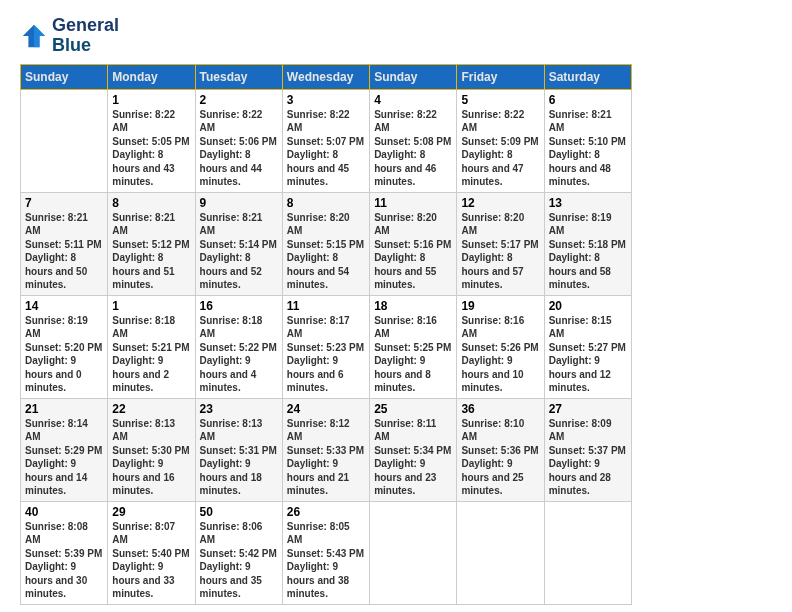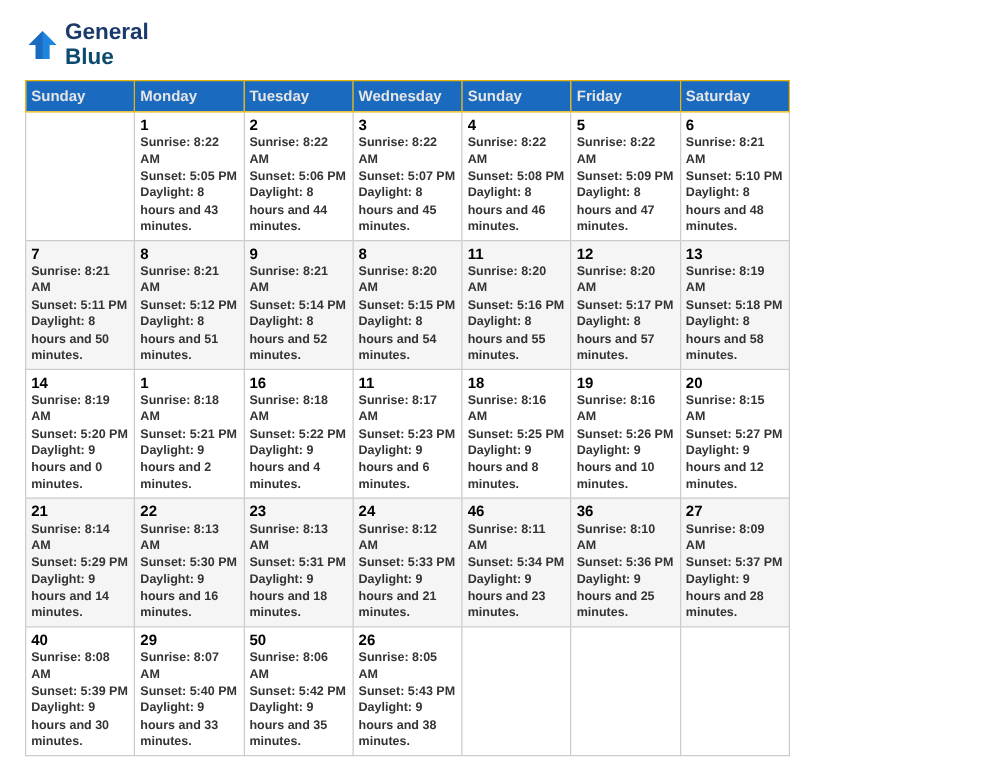--- a/index.html
+++ b/index.html
@@ -278,21 +278,21 @@
           Sunrise: 8:13 AM<br>Sunset: 5:31 PM<br>Daylight: 9 hours and 18 minutes.
         </div>
           </td>
           <td>
             <span class="day-number">24</span>
         <div class="day-info">
           Sunrise: 8:12 AM<br>Sunset: 5:33 PM<br>Daylight: 9 hours and 21 minutes.
         </div>
           </td>
           <td>
-            <span class="day-number">46</span>
+            <span class="day-number">25</span>
         <div class="day-info">
           Sunrise: 8:11 AM<br>Sunset: 5:34 PM<br>Daylight: 9 hours and 23 minutes.
         </div>
           </td>
           <td>
             <span class="day-number">36</span>
         <div class="day-info">
           Sunrise: 8:10 AM<br>Sunset: 5:36 PM<br>Daylight: 9 hours and 25 minutes.
         </div>
           </td>

